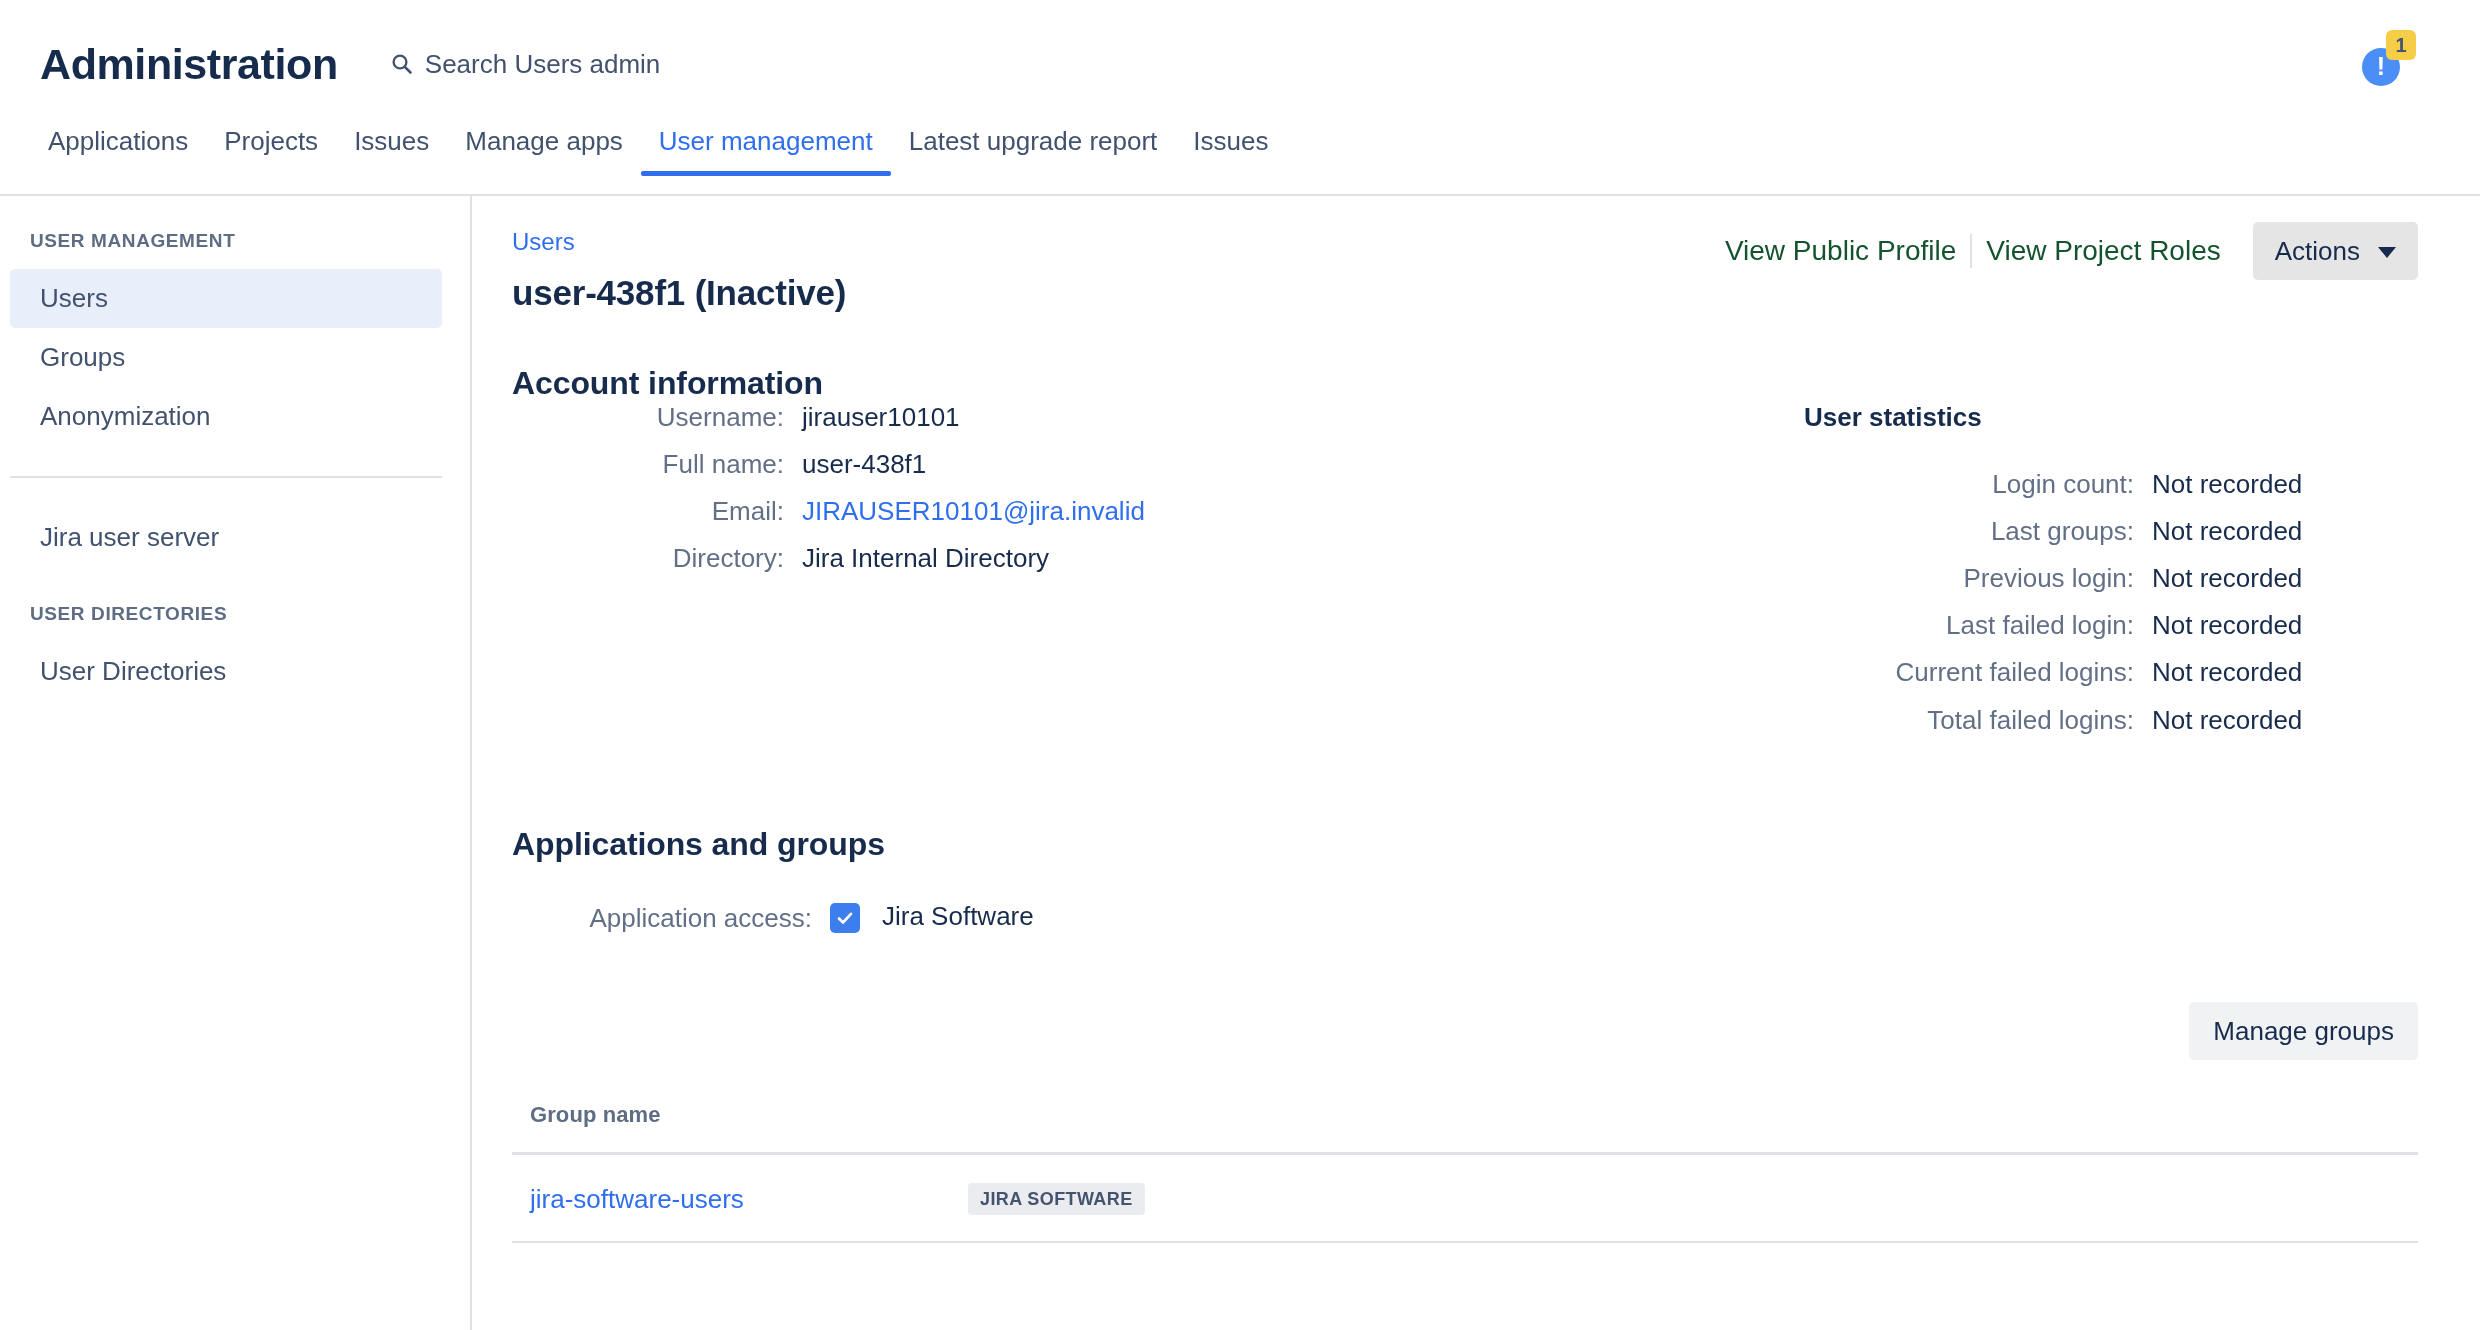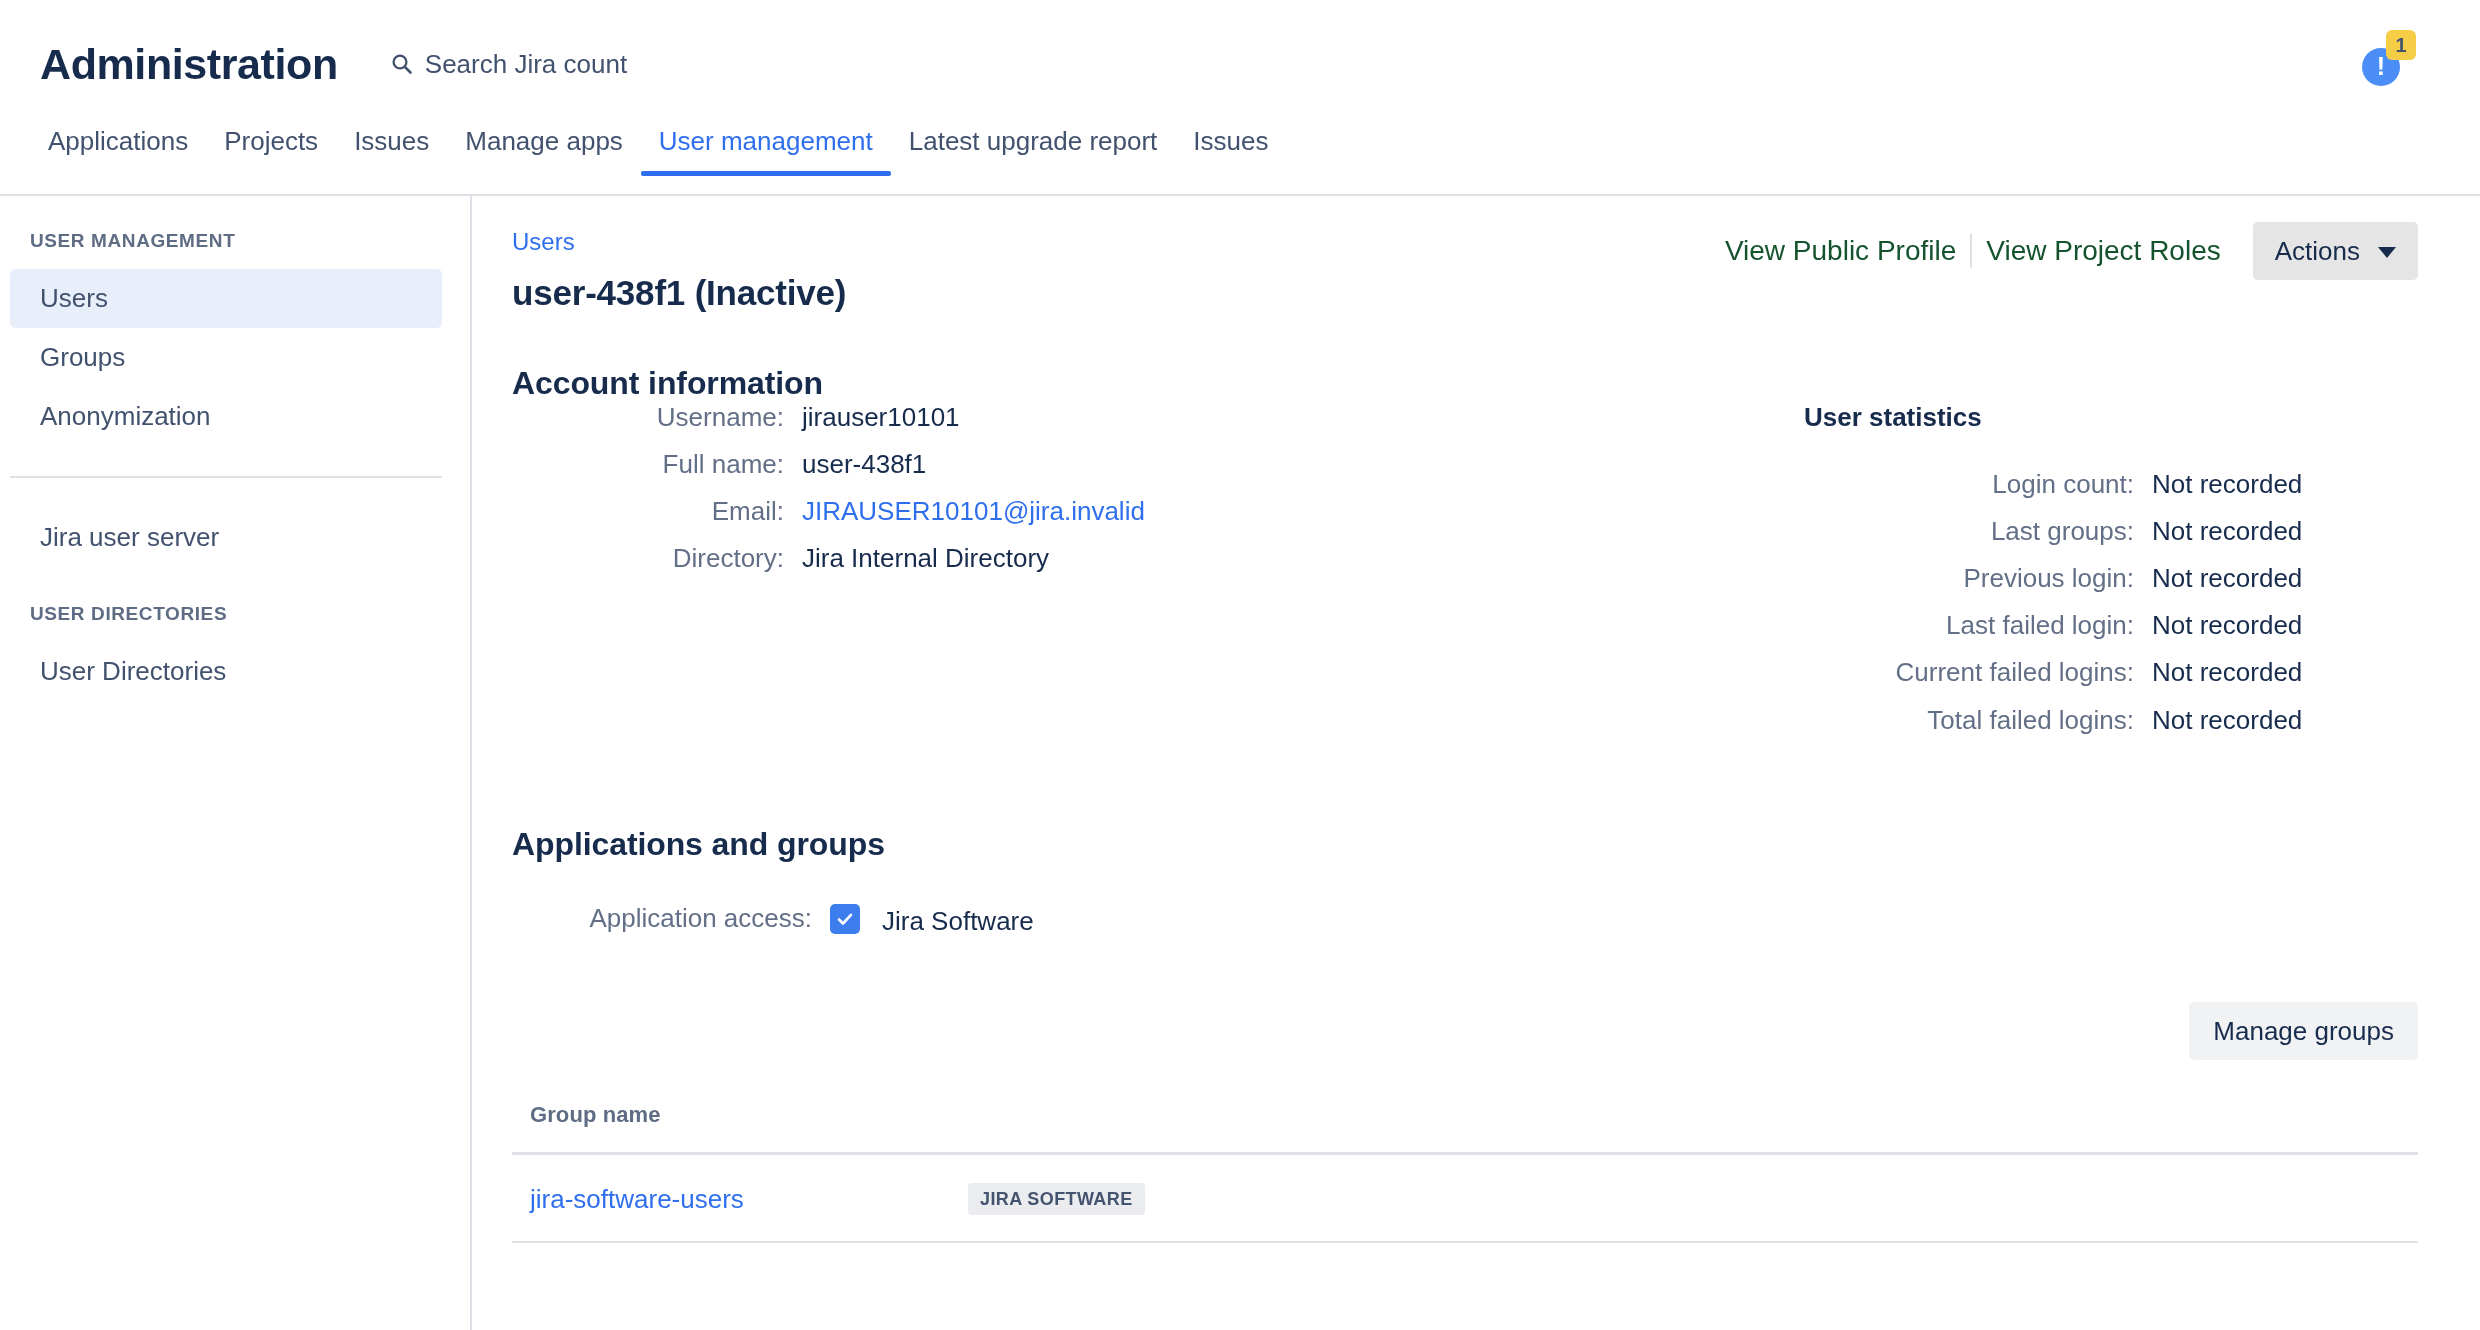--- a/index.html
+++ b/index.html
@@ -272,21 +272,21 @@
   .stats-head {
     font-size: 26px;
     font-weight: bold;
     color: #172B4D;
     margin: 0 0 36px 292px;
     line-height: 1.2;
   }
 
   .access-row {
     display: flex;
-    align-items: flex-end;
+    align-items: flex-start;
     margin-top: 40px;
   }
   .access-row .field-label { width: 318px; flex: 0 0 318px; }
   .checkbox {
     width: 30px;
     height: 30px;
     border-radius: 5px;
     background: #3D7EEF;
     display: flex;
     align-items: center;
@@ -362,21 +362,21 @@
 <div class="topbar">
   <div class="admin-title">Administration</div>
 
   <div class="search-wrap">
     <span class="search-icon">
       <svg width="24" height="24" viewBox="0 0 24 24" fill="none">
         <circle cx="10" cy="10" r="6.4" stroke="#42526E" stroke-width="2.3"></circle>
         <line x1="14.8" y1="14.8" x2="20.5" y2="20.5" stroke="#42526E" stroke-width="2.6" stroke-linecap="round"></line>
       </svg>
     </span>
-    <span class="search-label">Search Jira count</span>
+    <span class="search-label">Search Users admin</span>
   </div>
 
   <div class="topbar-right">
     <div class="notif-circle">
       <span class="bang">!</span>
     </div>
     <div class="notif-badge">1</div>
   </div>
 </div>
 

